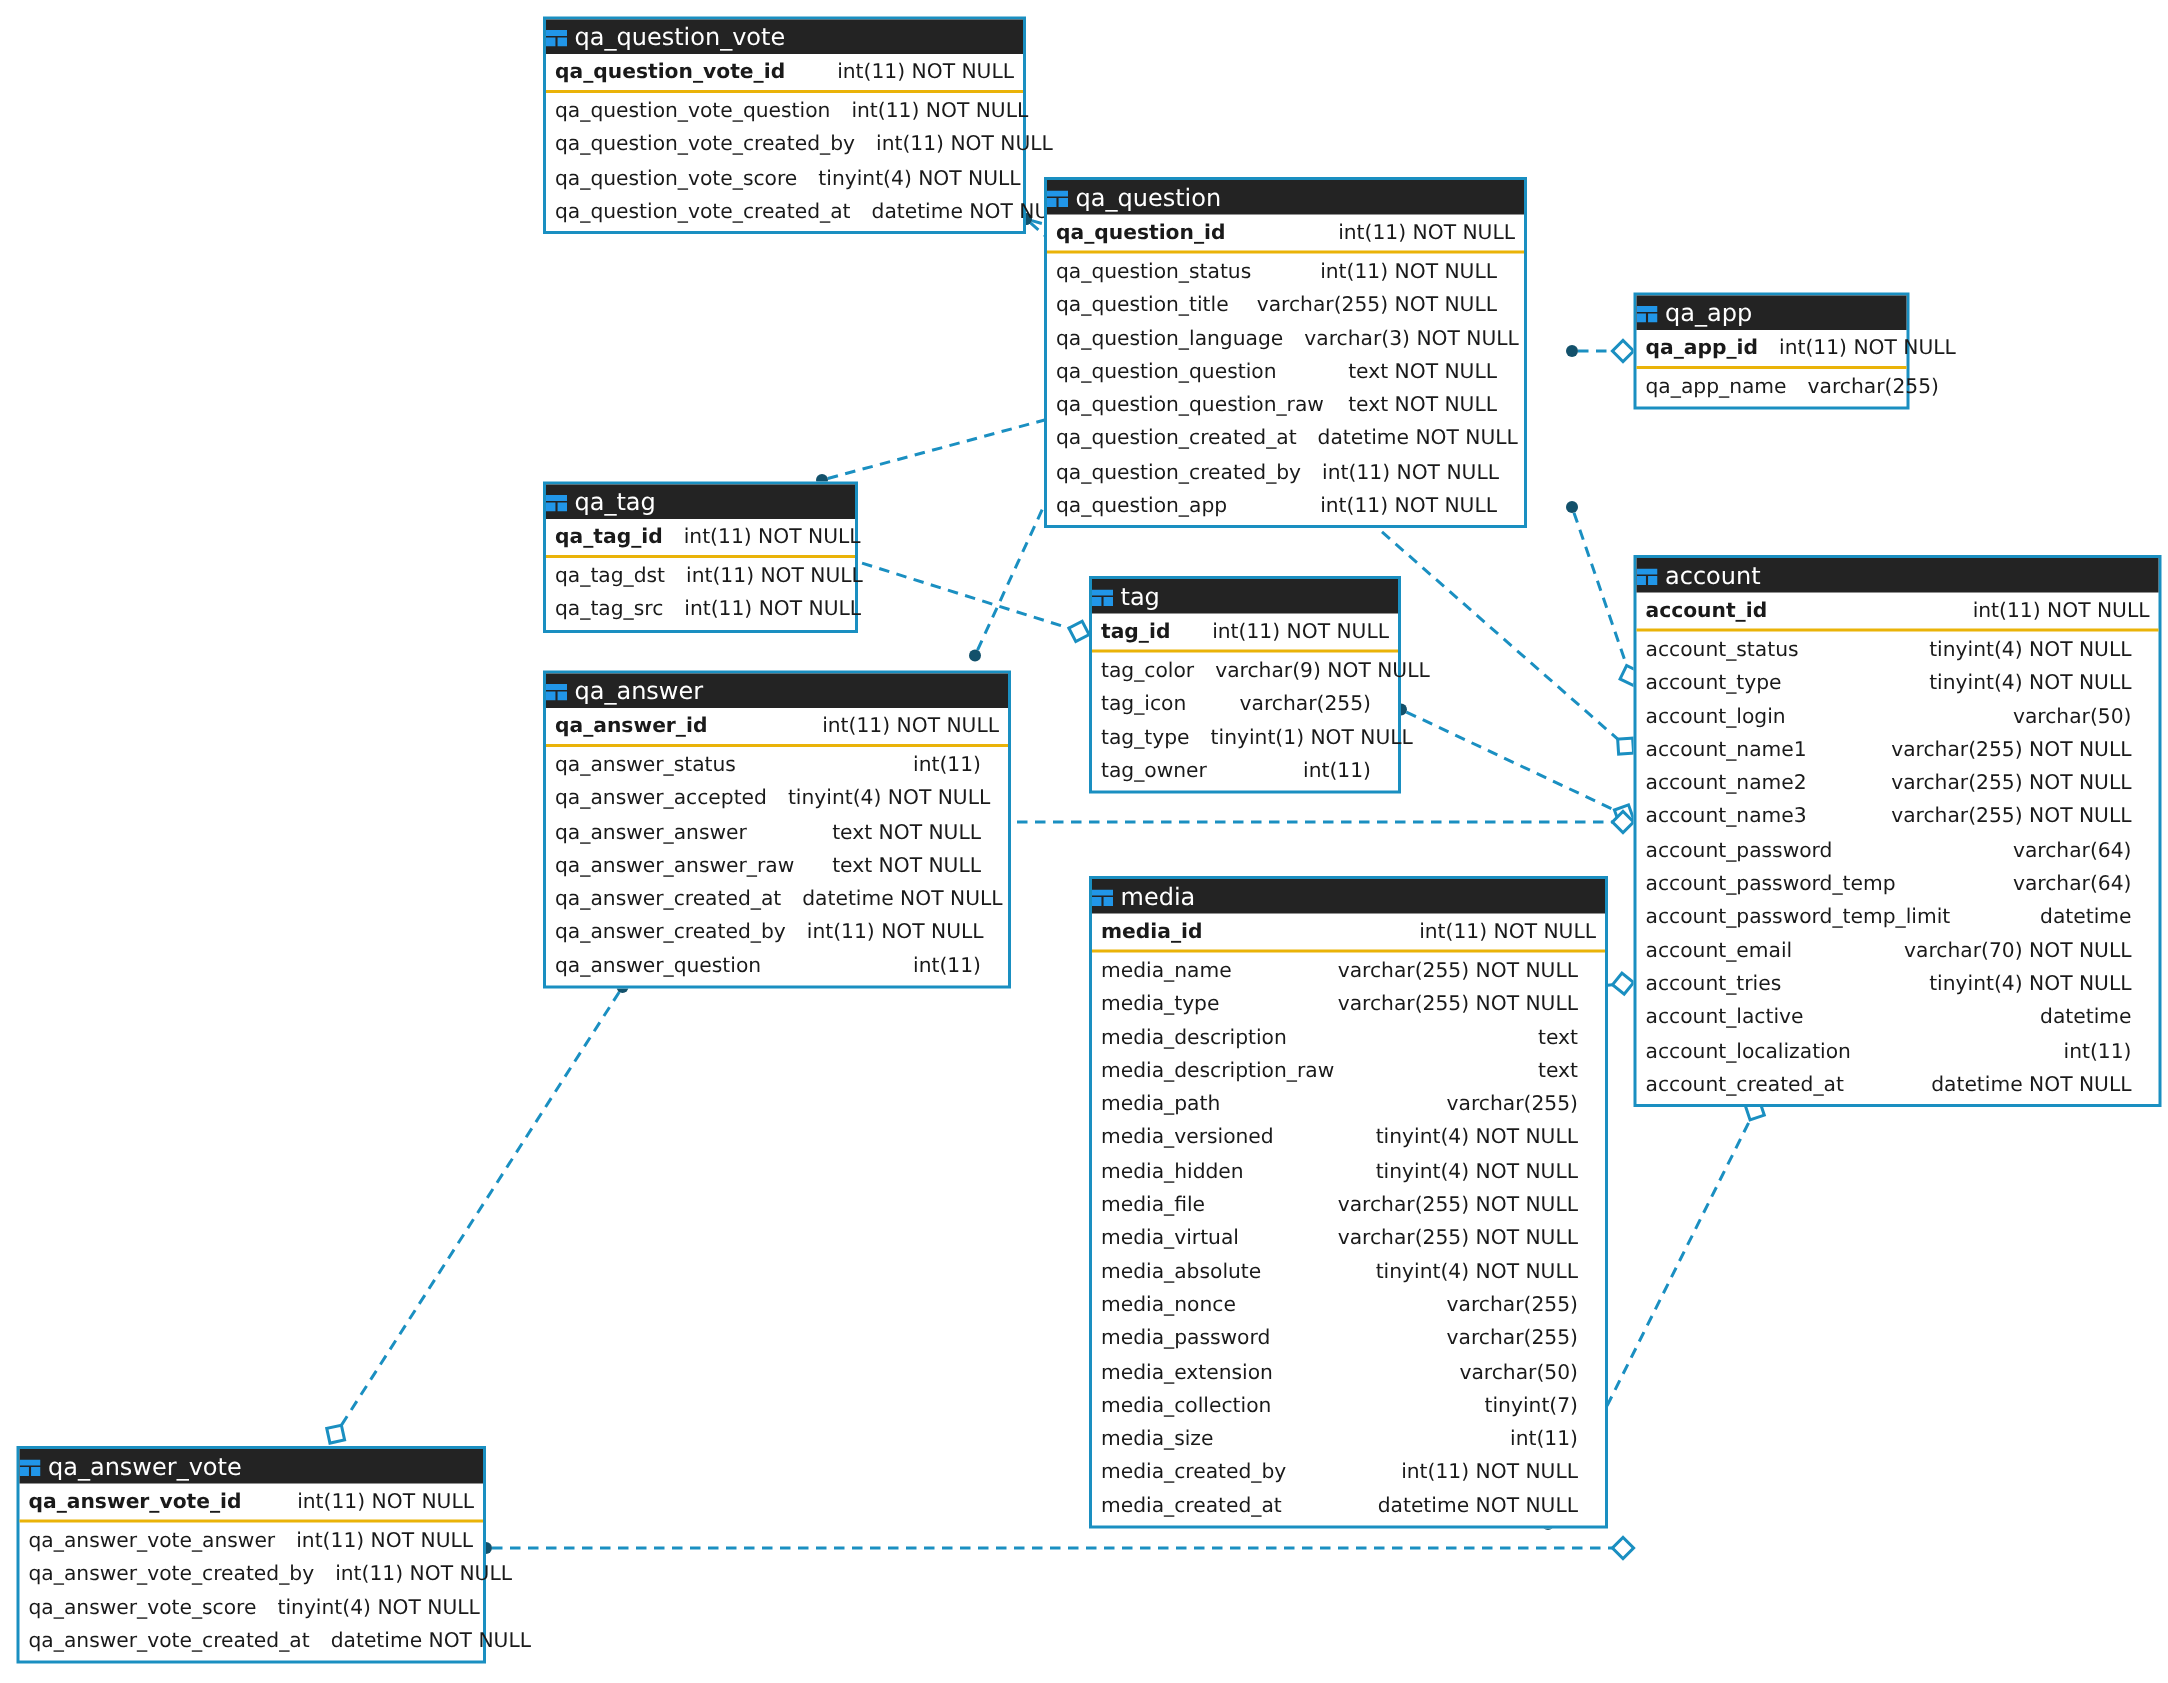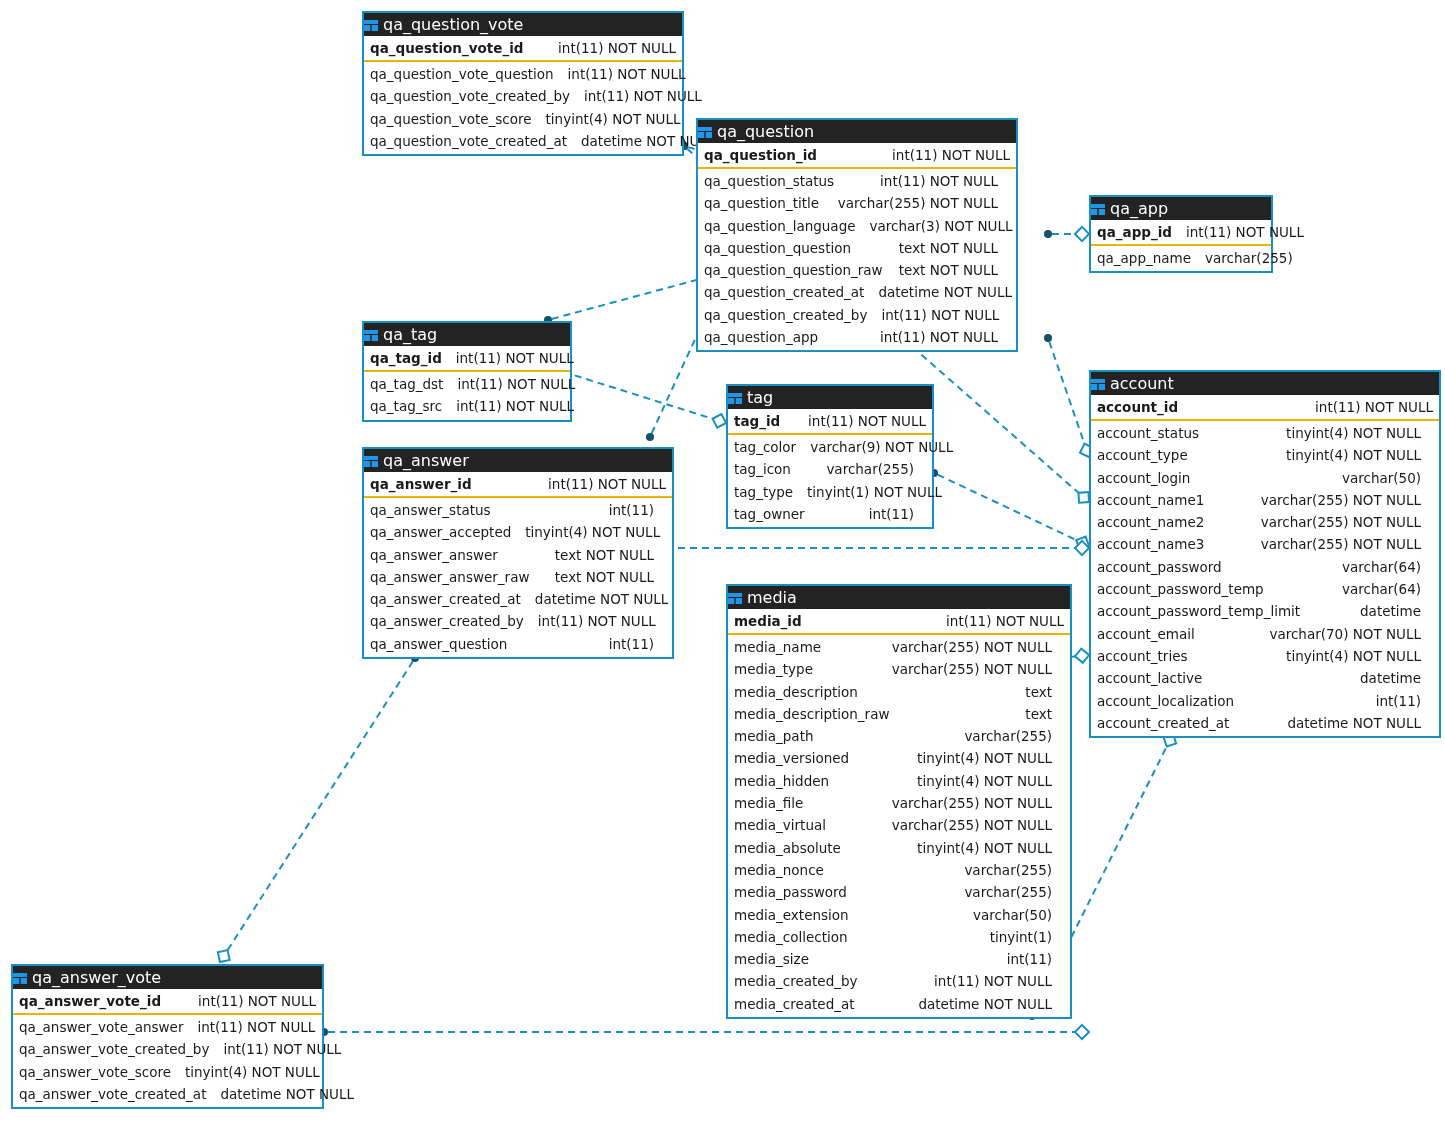--- a/index.html
+++ b/index.html
@@ -471,21 +471,21 @@
           <div class="row">
             <span class="col-name">media_password</span>
             <span class="col-type">varchar(255)</span>
           </div>
           <div class="row">
             <span class="col-name">media_extension</span>
             <span class="col-type">varchar(50)</span>
           </div>
           <div class="row">
             <span class="col-name">media_collection</span>
-            <span class="col-type">tinyint(1)</span>
+            <span class="col-type">tinyint(7)</span>
           </div>
           <div class="row">
             <span class="col-name">media_size</span>
             <span class="col-type">int(11)</span>
           </div>
           <div class="row">
             <span class="col-name">media_created_by</span>
             <span class="col-type">int(11) NOT NULL</span>
           </div>
           <div class="row">

